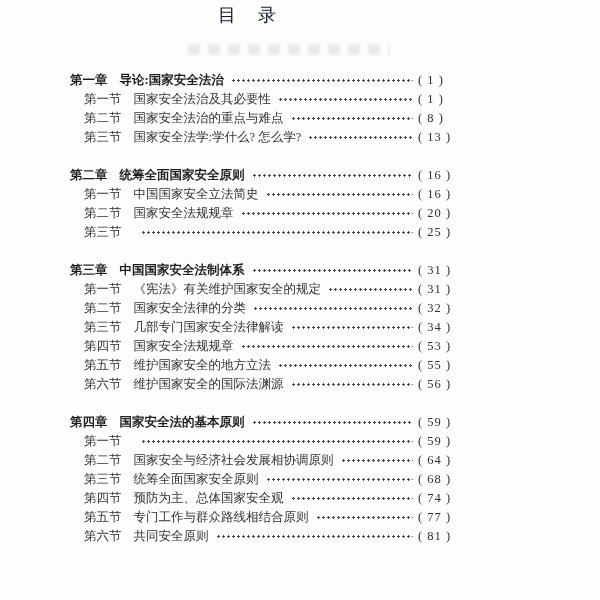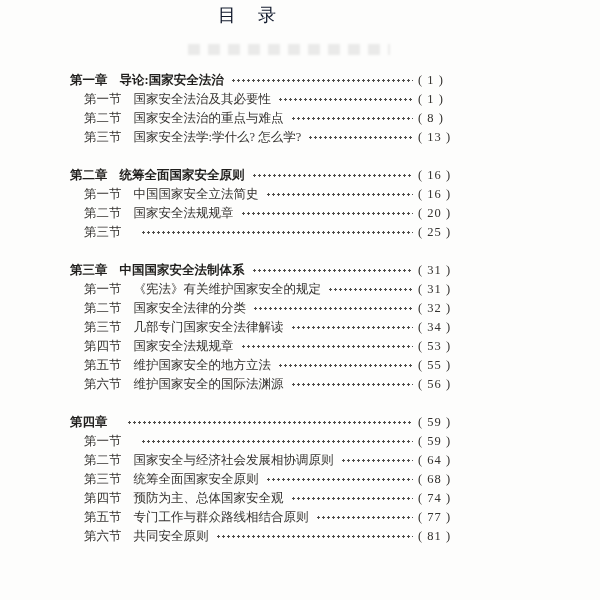--- a/index.html
+++ b/index.html
@@ -198,20 +198,21 @@
         <span class="lbl">第六节</span>
         <span class="ttl">维护国家安全的国际法渊源</span>
         <span class="leader"></span>
         <span class="pg">( 56 )</span>
       </div>
     </section>
 
     <section class="block">
       <div class="row chapter">
         <span class="lbl">第四章</span>
+        <span class="ttl">国家安全法的基本原则</span>
         <span class="leader"></span>
         <span class="pg">( 59 )</span>
       </div>
       <div class="row section">
         <span class="lbl">第一节</span>
         <span class="leader"></span>
         <span class="pg">( 59 )</span>
       </div>
       <div class="row section">
         <span class="lbl">第二节</span>

